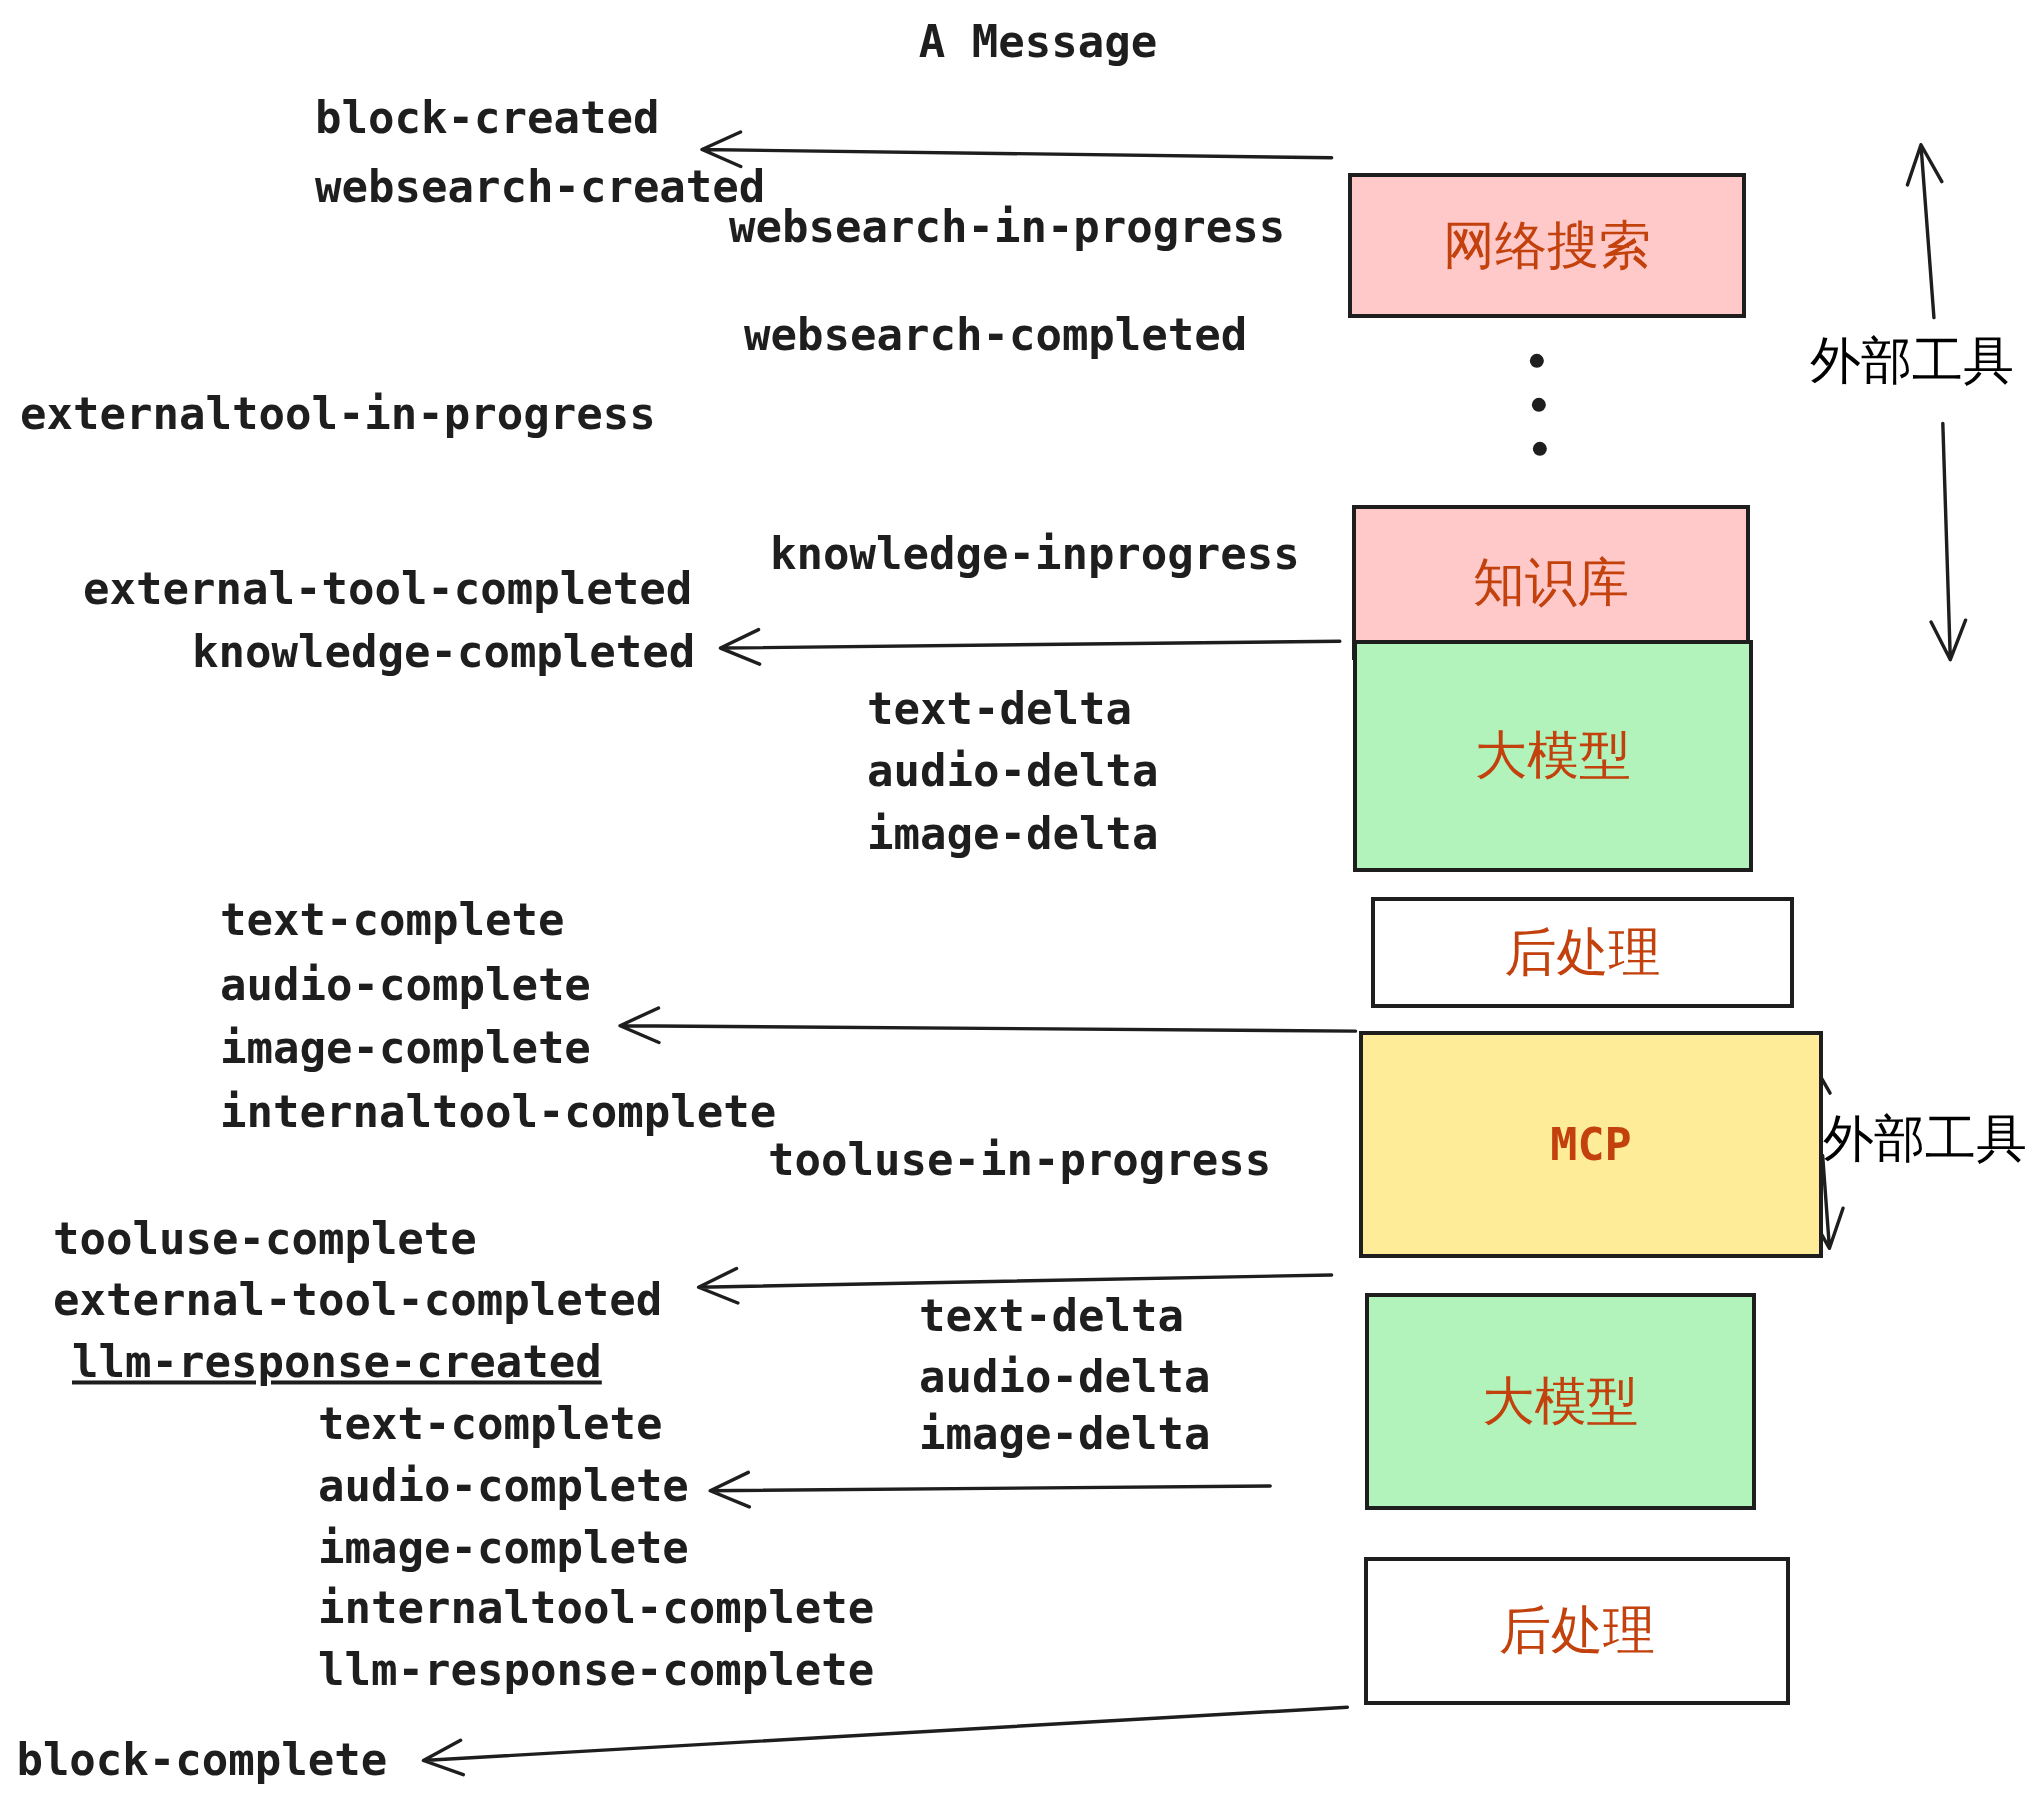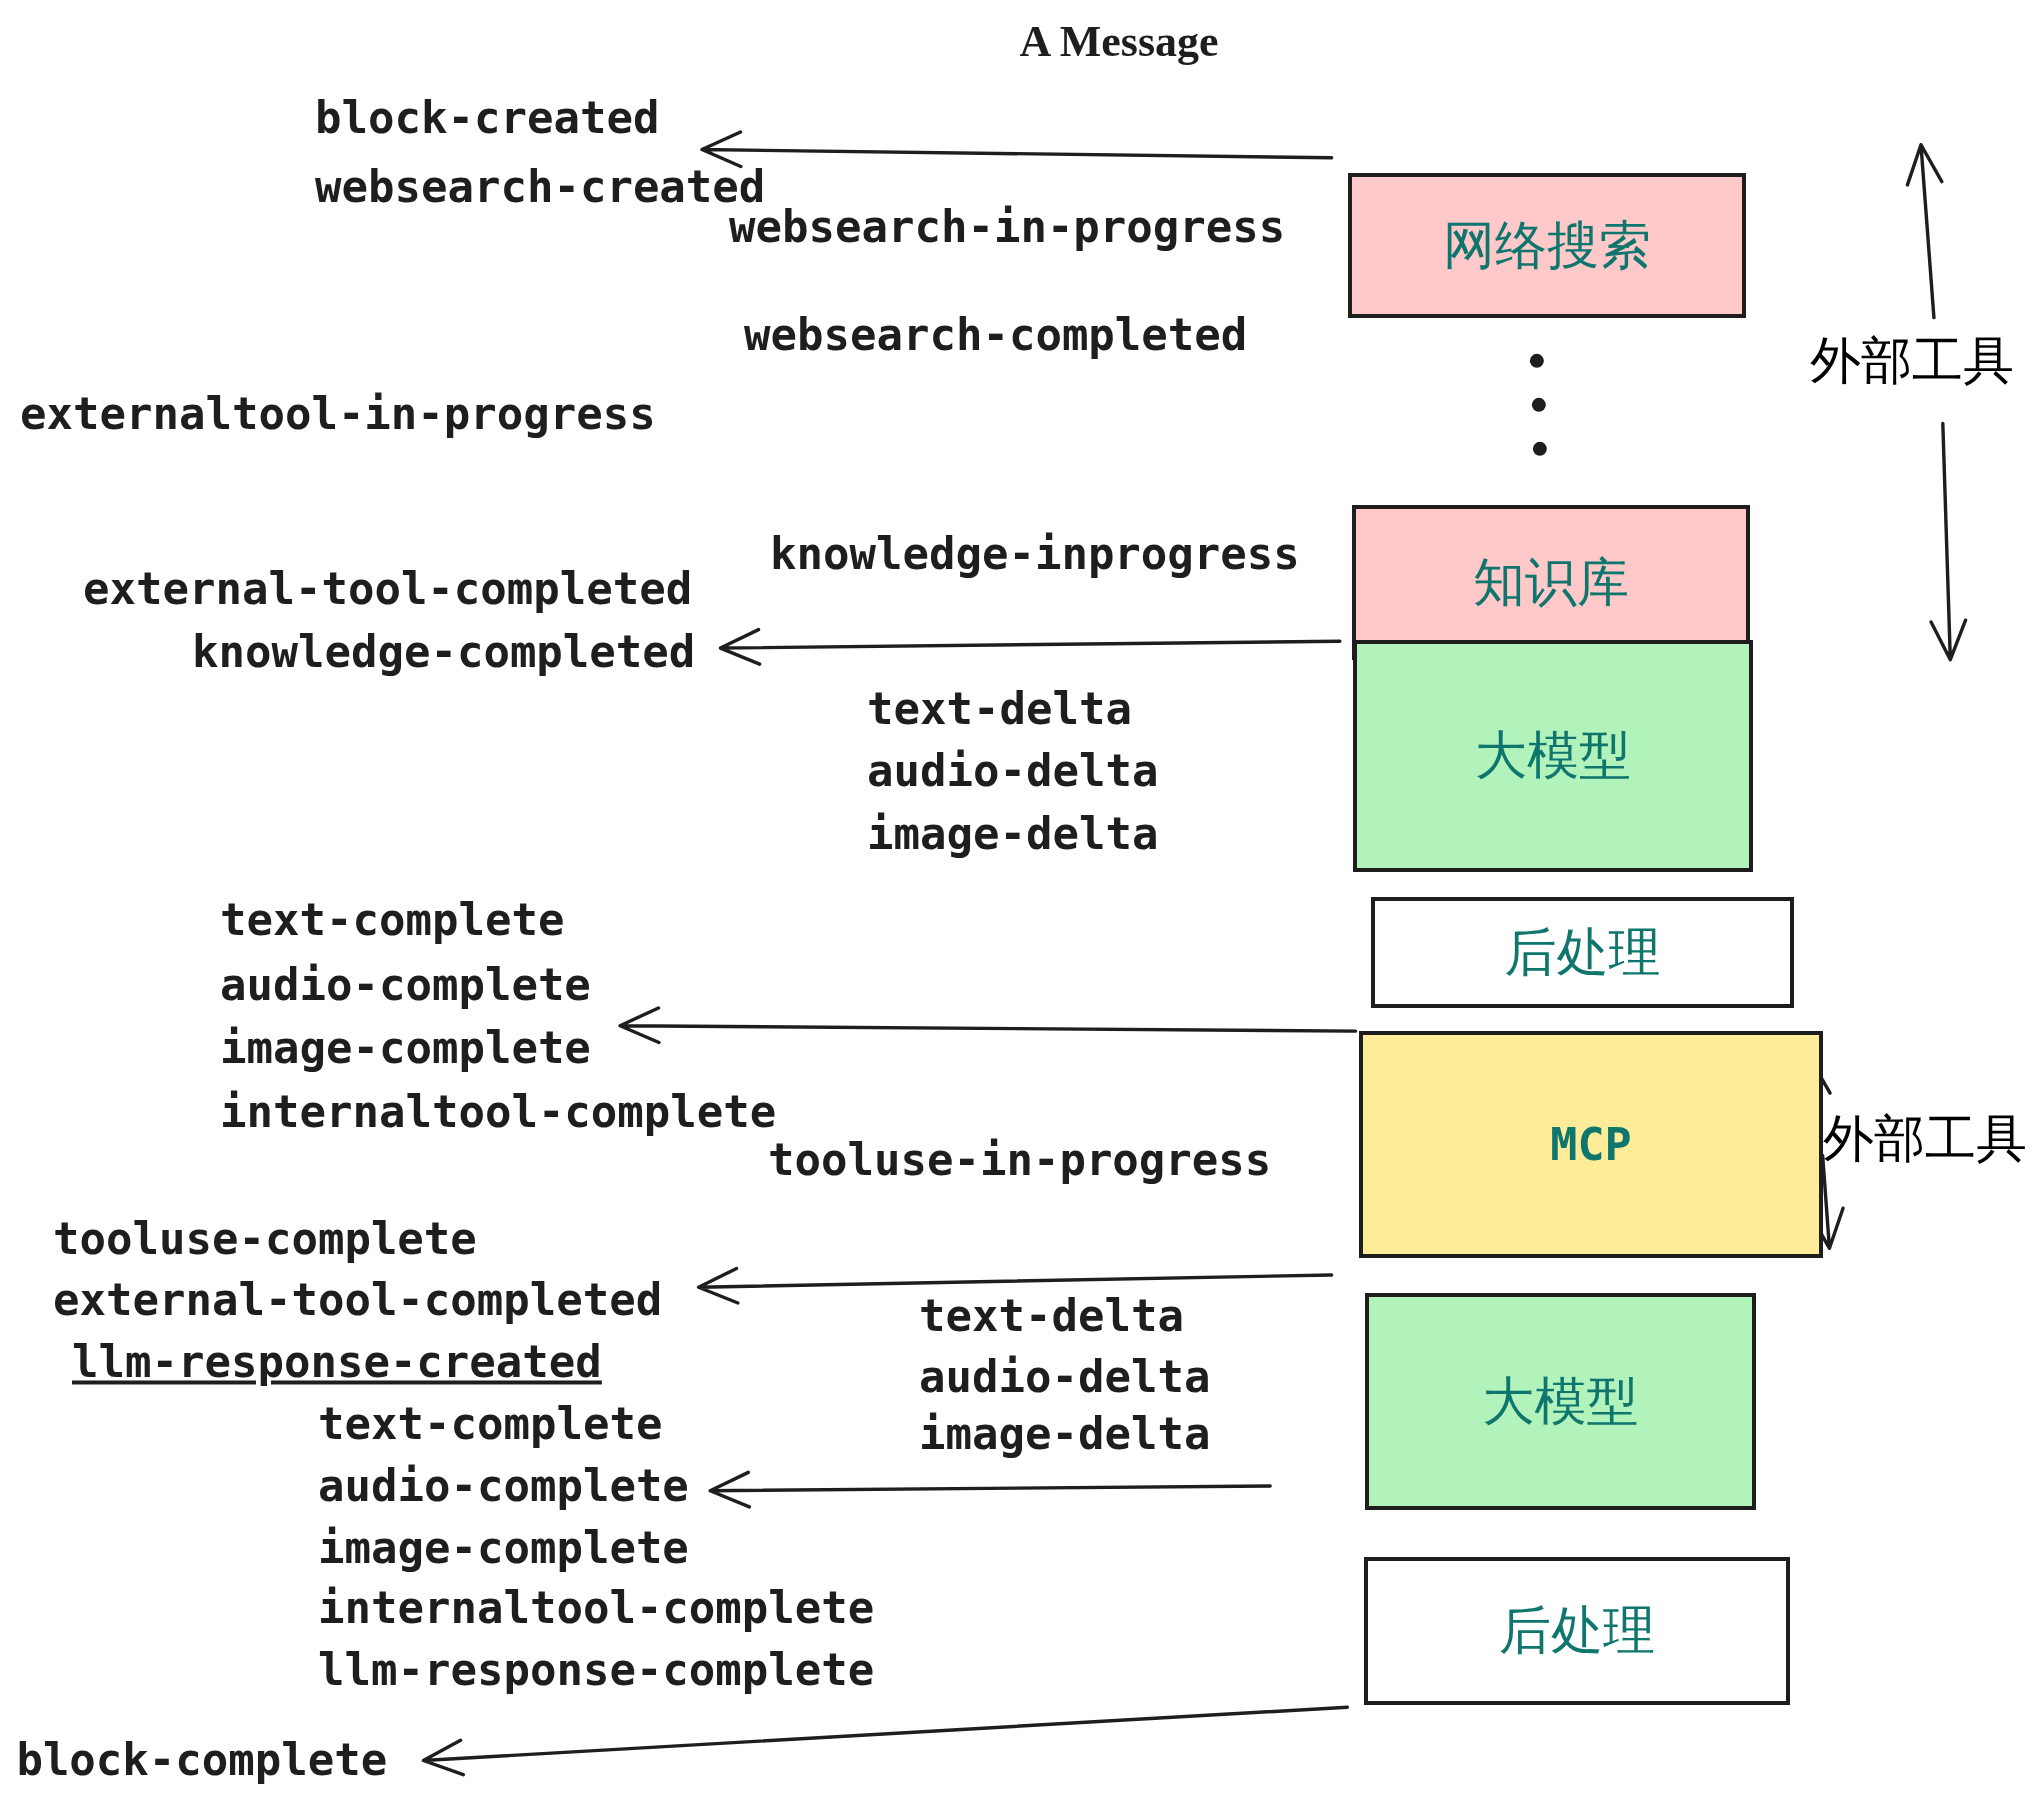--- a/index.html
+++ b/index.html
@@ -3,21 +3,21 @@
 <meta charset="utf-8">
 <style>
   html,body{margin:0;padding:0;background:#ffffff;}
   #canvas{position:relative;width:2035px;height:1796px;background:#ffffff;overflow:hidden;
           font-family:"DejaVu Sans Mono",monospace;color:#1e1e1e;}
   #arrow-layer{position:absolute;left:0;top:0;z-index:1;}
   .event-label{position:absolute;transform:translateY(-52%);white-space:nowrap;
                font:600 44px "DejaVu Sans Mono",monospace;color:#1e1e1e;z-index:2;}
   .flow-box{position:absolute;box-sizing:border-box;border:4.1px solid #1e1e1e;
             display:flex;align-items:center;justify-content:center;z-index:2;
-            font:400 52px "DejaVu Sans",sans-serif;color:#0f766e;white-space:nowrap;}
+            font:400 52px "DejaVu Sans",sans-serif;color:#c2410c;white-space:nowrap;}
   .mono-label{font:700 45px "DejaVu Sans Mono",monospace;}
   .dot{position:absolute;width:14.3px;height:14.3px;border-radius:50%;background:#1e1e1e;
        transform:translate(-50%,-50%);z-index:2;}
   .side-label{position:absolute;transform:translate(-50%,-50%);white-space:nowrap;
               font:400 51px "DejaVu Sans",sans-serif;color:#000000;z-index:2;}
   .page-title{position:absolute;transform:translate(-50%,-50%);white-space:nowrap;
               font:700 44px "DejaVu Sans Mono",monospace;color:#1e1e1e;z-index:2;}
 </style>
 </head>
 <body>
@@ -28,21 +28,21 @@
       <path d="M 1962 939 L 1055 949 M 1112.3684904788004 972.5128964652121 L 1055 949 L 1110.8000513526376 921.9749325802321" fill="none" stroke="#1e1e1e" stroke-width="5" stroke-linecap="round" stroke-linejoin="round"></path>
       <path d="M 1985 1510 L 908 1502 M 964.9248690604285 1526.5674435473672 L 908 1502 L 964.2892117765396 1476.0091431927324" fill="none" stroke="#1e1e1e" stroke-width="5" stroke-linecap="round" stroke-linejoin="round"></path>
       <path d="M 1950 1867 L 1023 1885 M 1080.563745095763 1908.0307457662584 L 1023 1885 L 1078.5713463502689 1857.5077199050634" fill="none" stroke="#1e1e1e" stroke-width="5" stroke-linecap="round" stroke-linejoin="round"></path>
       <path d="M 1860 2176 L 1040 2183 M 1097.3098002705547 2206.6555869288663 L 1040 2183 L 1095.8671312924382 2156.113876420103" fill="none" stroke="#1e1e1e" stroke-width="5" stroke-linecap="round" stroke-linejoin="round"></path>
       <path d="M 1973 2500 L 620 2578 M 678.4007051696617 2598.8172437101134 L 620 2578 L 674.48171700916 2548.4070530069444" fill="none" stroke="#1e1e1e" stroke-width="5" stroke-linecap="round" stroke-linejoin="round"></path>
       <path d="M 2832 465 L 2813 212 M 2793.2003939862734 270.7535156539692 L 2813 212 L 2843.534900225362 265.95942798276485" fill="none" stroke="#1e1e1e" stroke-width="5" stroke-linecap="round" stroke-linejoin="round"></path>
       <path d="M 2845 620 L 2856 966 M 2878.3171600833484 908.155861439432 L 2856 966 L 2827.822634924217 910.7728681046533" fill="none" stroke="#1e1e1e" stroke-width="5" stroke-linecap="round" stroke-linejoin="round"></path>
       <path d="M 2656 1632 L 2649 1547 M 2629.6244832739385 1605.8947311021802 L 2649 1547 L 2679.9231191716594 1600.7378888745673" fill="none" stroke="#1e1e1e" stroke-width="5" stroke-linecap="round" stroke-linejoin="round"></path>
       <path d="M 2669 1692 L 2679 1828 M 2698.891283324669 1769.277458776908 L 2679 1828 L 2648.549355868513 1773.9929794195464" fill="none" stroke="#1e1e1e" stroke-width="5" stroke-linecap="round" stroke-linejoin="round"></path>
     </svg>
-  <div class="page-title" style="left: 1119px; top: 41px; font-family: Liberation Serif, serif;">A Message</div>
+  <div class="page-title" style="left: 1038px; top: 41px;">A Message</div>
 <div class="event-label" style="left: 315px; top: 119px; text-align: center;">block-created</div>
     <div class="event-label" style="left: 315px; top: 188px;">websearch-created</div>
     <div class="event-label" style="left: 729px; top: 228px;">websearch-in-progress</div>
     <div class="event-label" style="left: 744px; top: 304px; margin-top: 32px;">websearch-completed</div>
     <div class="event-label" style="left: 20px; top: 415px;">externaltool-in-progress</div>
     <div class="event-label" style="left: 770px; top: 555px;">knowledge-inprogress</div>
     <div class="event-label" style="left: 83px; top: 590px;">external-tool-completed</div>
     <div class="event-label" style="left: 192px; top: 653px;">knowledge-completed</div>
     <div class="event-label" style="left: 867px; top: 710px;">text-delta</div>
     <div class="event-label" style="left: 867px; top: 772px;">audio-delta</div>

